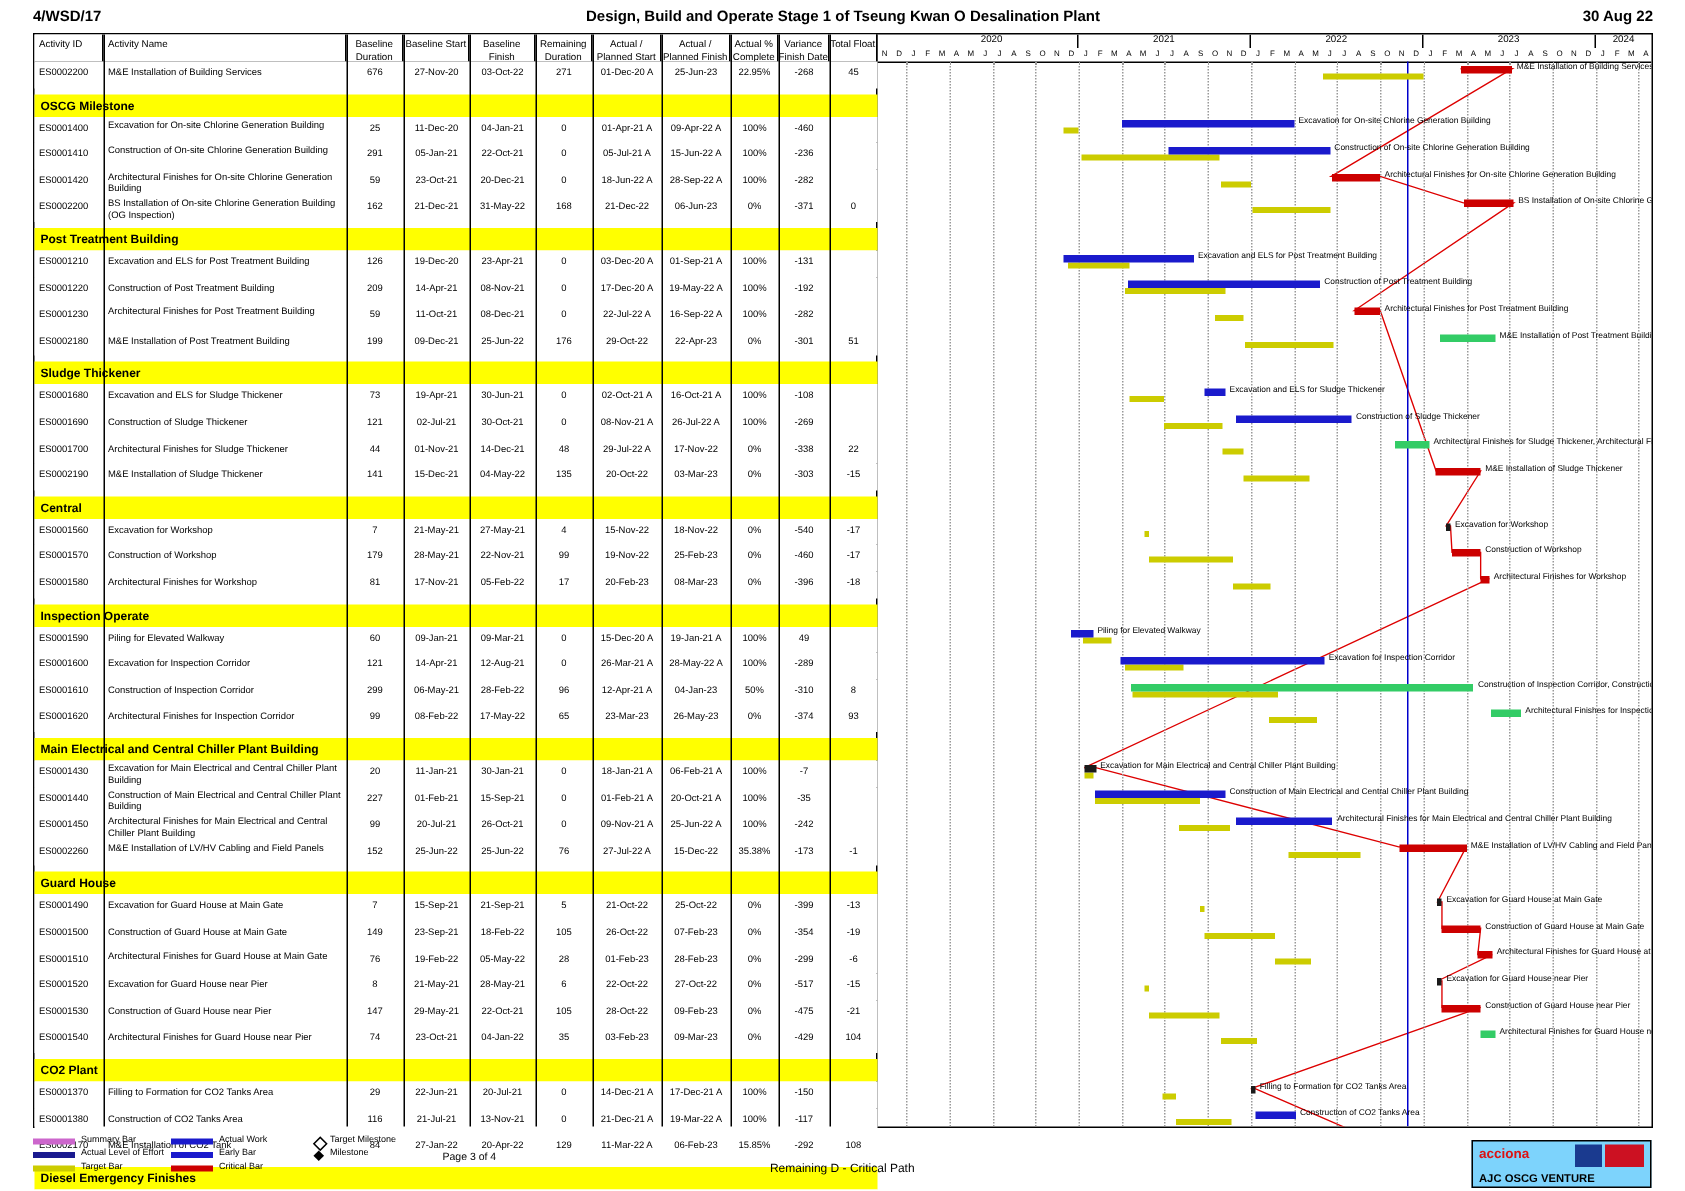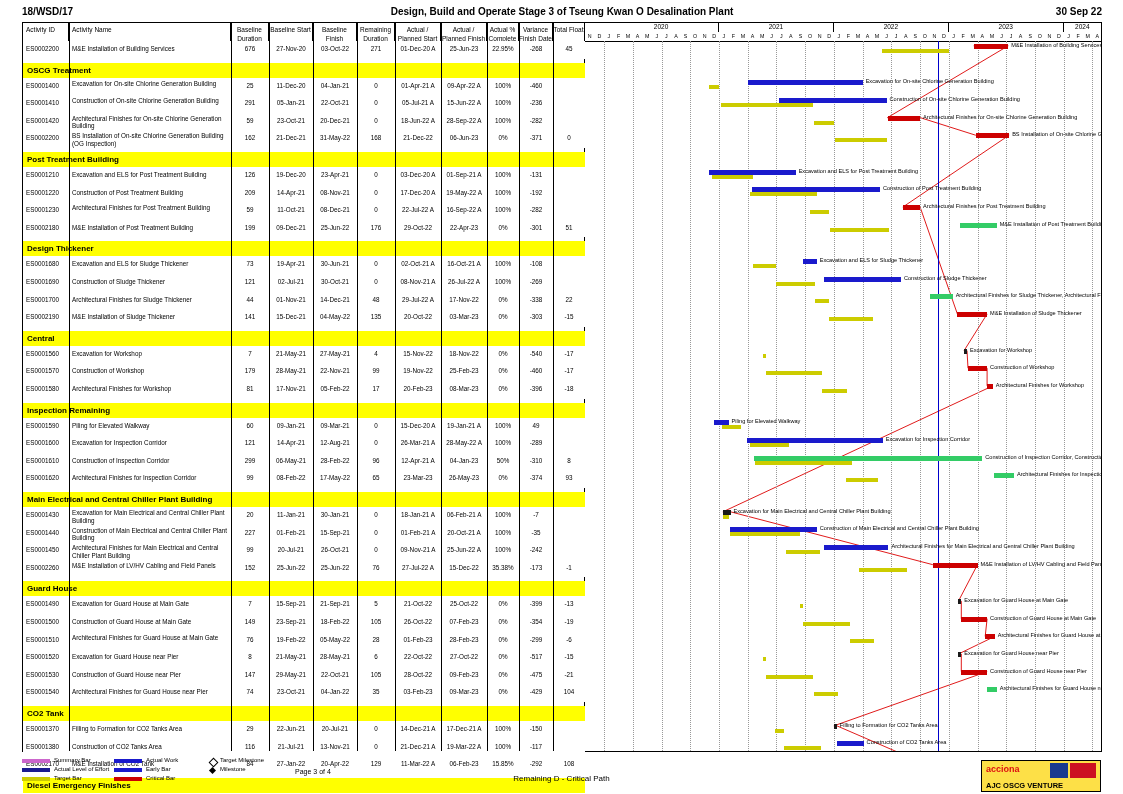--- a/index.html
+++ b/index.html
@@ -50,35 +50,35 @@
   .legend .lrow{position:relative;height:9px;}
   .legend .sw{position:absolute;width:28px;height:4px;top:2px;}
   .legend .sw2{position:absolute;width:28px;height:4px;top:2px;left:92px;}
   .legend .lb{position:absolute;left:32px;top:0;}
   .legend .lb2{position:absolute;left:124px;top:0;}
   .legend .dia{position:absolute;left:96px;top:2px;width:5px;height:5px;transform:rotate(45deg);}
   .legend .dia-lbl{position:absolute;left:108px;top:0;}
 
   .pageno{position:absolute;left:295px;top:768px;font-size:7px;}
   .appendix{position:absolute;left:0;right:0;top:774px;text-align:center;font-size:8px;}
-  .logo{position:absolute;right:22px;top:760px;width:118px;height:30px;border:1px solid #000;background:#fde047;}
+  .logo{position:absolute;right:22px;top:760px;width:118px;height:30px;border:1px solid #000;background:#7dd3fc;}
   .logo .ac{position:absolute;left:4px;top:3px;font-size:9px;font-weight:bold;color:#d11;}
   .logo .sq{position:absolute;right:4px;top:2px;width:26px;height:15px;background:#cc1122;}
   .logo .sq2{position:absolute;right:32px;top:2px;width:18px;height:15px;background:#1a3a8f;}
   .logo .jv{position:absolute;left:4px;bottom:1px;font-size:7.5px;font-weight:bold;}
 </style>
 </head>
 <body>
 
 <div id="page">
 
   <div class="hdr">
-    <div class="code">18/WSD/17</div>
-    <div class="title">Design, Build and Operate Stage 3 of Tseung Kwan O Desalination Plant</div>
-    <div class="date">30 Sep 22</div>
+    <div class="code">4/WSD/17</div>
+    <div class="title">Design, Build and Operate Stage 1 of Tseung Kwan O Desalination Plant</div>
+    <div class="date">30 Aug 22</div>
   </div>
 
   <div class="frame">
 
     <div class="tbl">
       <div class="thead" id="thead">
           <div class="cell l" style="left: 0px; width: 46px;">Activity ID</div>
           <div class="cell l" style="left: 46px; width: 162px;">Activity Name</div>
           <div class="cell" style="left: 208px; width: 38px;">Baseline Duration</div>
           <div class="cell" style="left: 246px; width: 44px;">Baseline Start</div>
@@ -97,21 +97,21 @@
             <div class="c ctr" style="left: 208px; width: 38px; height: 17.6px;">676</div>
             <div class="c ctr" style="left: 246px; width: 44px; height: 17.6px;">27-Nov-20</div>
             <div class="c ctr" style="left: 290px; width: 44px; height: 17.6px;">03-Oct-22</div>
             <div class="c ctr" style="left: 334px; width: 38px; height: 17.6px;">271</div>
             <div class="c ctr" style="left: 372px; width: 46px; height: 17.6px;">01-Dec-20 A</div>
             <div class="c ctr" style="left: 418px; width: 46px; height: 17.6px;">25-Jun-23</div>
             <div class="c ctr" style="left: 464px; width: 32px; height: 17.6px;">22.95%</div>
             <div class="c ctr" style="left: 496px; width: 34px; height: 17.6px;">-268</div>
             <div class="c ctr" style="left: 530px; width: 32px; height: 17.6px;">45</div>
           </div>
-          <div class="rowbox grp" style="top: 39.6px; height: 15px; line-height: 15px;">OSCG Treatment</div>
+          <div class="rowbox grp" style="top: 39.6px; height: 15px; line-height: 15px;">OSCG Milestone</div>
           <div class="rowbox act" style="top: 54.6px; height: 17.6px;">
             <div class="c l" style="left: 0px; width: 46px; height: 17.6px;">ES0001400</div>
             <div class="c l wrap2" style="left: 46px; width: 162px; height: 17.6px;">Excavation for On-site Chlorine Generation Building</div>
             <div class="c ctr" style="left: 208px; width: 38px; height: 17.6px;">25</div>
             <div class="c ctr" style="left: 246px; width: 44px; height: 17.6px;">11-Dec-20</div>
             <div class="c ctr" style="left: 290px; width: 44px; height: 17.6px;">04-Jan-21</div>
             <div class="c ctr" style="left: 334px; width: 38px; height: 17.6px;">0</div>
             <div class="c ctr" style="left: 372px; width: 46px; height: 17.6px;">01-Apr-21 A</div>
             <div class="c ctr" style="left: 418px; width: 46px; height: 17.6px;">09-Apr-22 A</div>
             <div class="c ctr" style="left: 464px; width: 32px; height: 17.6px;">100%</div>
@@ -203,21 +203,21 @@
             <div class="c ctr" style="left: 208px; width: 38px; height: 17.6px;">199</div>
             <div class="c ctr" style="left: 246px; width: 44px; height: 17.6px;">09-Dec-21</div>
             <div class="c ctr" style="left: 290px; width: 44px; height: 17.6px;">25-Jun-22</div>
             <div class="c ctr" style="left: 334px; width: 38px; height: 17.6px;">176</div>
             <div class="c ctr" style="left: 372px; width: 46px; height: 17.6px;">29-Oct-22</div>
             <div class="c ctr" style="left: 418px; width: 46px; height: 17.6px;">22-Apr-23</div>
             <div class="c ctr" style="left: 464px; width: 32px; height: 17.6px;">0%</div>
             <div class="c ctr" style="left: 496px; width: 34px; height: 17.6px;">-301</div>
             <div class="c ctr" style="left: 530px; width: 32px; height: 17.6px;">51</div>
           </div>
-          <div class="rowbox grp" style="top: 218.4px; height: 15px; line-height: 15px;">Design Thickener</div>
+          <div class="rowbox grp" style="top: 218.4px; height: 15px; line-height: 15px;">Sludge Thickener</div>
           <div class="rowbox act" style="top: 233.4px; height: 17.6px;">
             <div class="c l" style="left: 0px; width: 46px; height: 17.6px;">ES0001680</div>
             <div class="c l" style="left: 46px; width: 162px; height: 17.6px;">Excavation and ELS for Sludge Thickener</div>
             <div class="c ctr" style="left: 208px; width: 38px; height: 17.6px;">73</div>
             <div class="c ctr" style="left: 246px; width: 44px; height: 17.6px;">19-Apr-21</div>
             <div class="c ctr" style="left: 290px; width: 44px; height: 17.6px;">30-Jun-21</div>
             <div class="c ctr" style="left: 334px; width: 38px; height: 17.6px;">0</div>
             <div class="c ctr" style="left: 372px; width: 46px; height: 17.6px;">02-Oct-21 A</div>
             <div class="c ctr" style="left: 418px; width: 46px; height: 17.6px;">16-Oct-21 A</div>
             <div class="c ctr" style="left: 464px; width: 32px; height: 17.6px;">100%</div>
@@ -296,21 +296,21 @@
             <div class="c ctr" style="left: 208px; width: 38px; height: 17.6px;">81</div>
             <div class="c ctr" style="left: 246px; width: 44px; height: 17.6px;">17-Nov-21</div>
             <div class="c ctr" style="left: 290px; width: 44px; height: 17.6px;">05-Feb-22</div>
             <div class="c ctr" style="left: 334px; width: 38px; height: 17.6px;">17</div>
             <div class="c ctr" style="left: 372px; width: 46px; height: 17.6px;">20-Feb-23</div>
             <div class="c ctr" style="left: 418px; width: 46px; height: 17.6px;">08-Mar-23</div>
             <div class="c ctr" style="left: 464px; width: 32px; height: 17.6px;">0%</div>
             <div class="c ctr" style="left: 496px; width: 34px; height: 17.6px;">-396</div>
             <div class="c ctr" style="left: 530px; width: 32px; height: 17.6px;">-18</div>
           </div>
-          <div class="rowbox grp" style="top: 379.6px; height: 15px; line-height: 15px;">Inspection Remaining</div>
+          <div class="rowbox grp" style="top: 379.6px; height: 15px; line-height: 15px;">Inspection Operate</div>
           <div class="rowbox act" style="top: 394.6px; height: 17.6px;">
             <div class="c l" style="left: 0px; width: 46px; height: 17.6px;">ES0001590</div>
             <div class="c l" style="left: 46px; width: 162px; height: 17.6px;">Piling for Elevated Walkway</div>
             <div class="c ctr" style="left: 208px; width: 38px; height: 17.6px;">60</div>
             <div class="c ctr" style="left: 246px; width: 44px; height: 17.6px;">09-Jan-21</div>
             <div class="c ctr" style="left: 290px; width: 44px; height: 17.6px;">09-Mar-21</div>
             <div class="c ctr" style="left: 334px; width: 38px; height: 17.6px;">0</div>
             <div class="c ctr" style="left: 372px; width: 46px; height: 17.6px;">15-Dec-20 A</div>
             <div class="c ctr" style="left: 418px; width: 46px; height: 17.6px;">19-Jan-21 A</div>
             <div class="c ctr" style="left: 464px; width: 32px; height: 17.6px;">100%</div>
@@ -481,21 +481,21 @@
             <div class="c ctr" style="left: 208px; width: 38px; height: 17.6px;">74</div>
             <div class="c ctr" style="left: 246px; width: 44px; height: 17.6px;">23-Oct-21</div>
             <div class="c ctr" style="left: 290px; width: 44px; height: 17.6px;">04-Jan-22</div>
             <div class="c ctr" style="left: 334px; width: 38px; height: 17.6px;">35</div>
             <div class="c ctr" style="left: 372px; width: 46px; height: 17.6px;">03-Feb-23</div>
             <div class="c ctr" style="left: 418px; width: 46px; height: 17.6px;">09-Mar-23</div>
             <div class="c ctr" style="left: 464px; width: 32px; height: 17.6px;">0%</div>
             <div class="c ctr" style="left: 496px; width: 34px; height: 17.6px;">-429</div>
             <div class="c ctr" style="left: 530px; width: 32px; height: 17.6px;">104</div>
           </div>
-          <div class="rowbox grp" style="top: 683px; height: 15px; line-height: 15px;">CO2 Tank</div>
+          <div class="rowbox grp" style="top: 683px; height: 15px; line-height: 15px;">CO2 Plant</div>
           <div class="rowbox act" style="top: 698px; height: 17.6px;">
             <div class="c l" style="left: 0px; width: 46px; height: 17.6px;">ES0001370</div>
             <div class="c l" style="left: 46px; width: 162px; height: 17.6px;">Filling to Formation for CO2 Tanks Area</div>
             <div class="c ctr" style="left: 208px; width: 38px; height: 17.6px;">29</div>
             <div class="c ctr" style="left: 246px; width: 44px; height: 17.6px;">22-Jun-21</div>
             <div class="c ctr" style="left: 290px; width: 44px; height: 17.6px;">20-Jul-21</div>
             <div class="c ctr" style="left: 334px; width: 38px; height: 17.6px;">0</div>
             <div class="c ctr" style="left: 372px; width: 46px; height: 17.6px;">14-Dec-21 A</div>
             <div class="c ctr" style="left: 418px; width: 46px; height: 17.6px;">17-Dec-21 A</div>
             <div class="c ctr" style="left: 464px; width: 32px; height: 17.6px;">100%</div>

